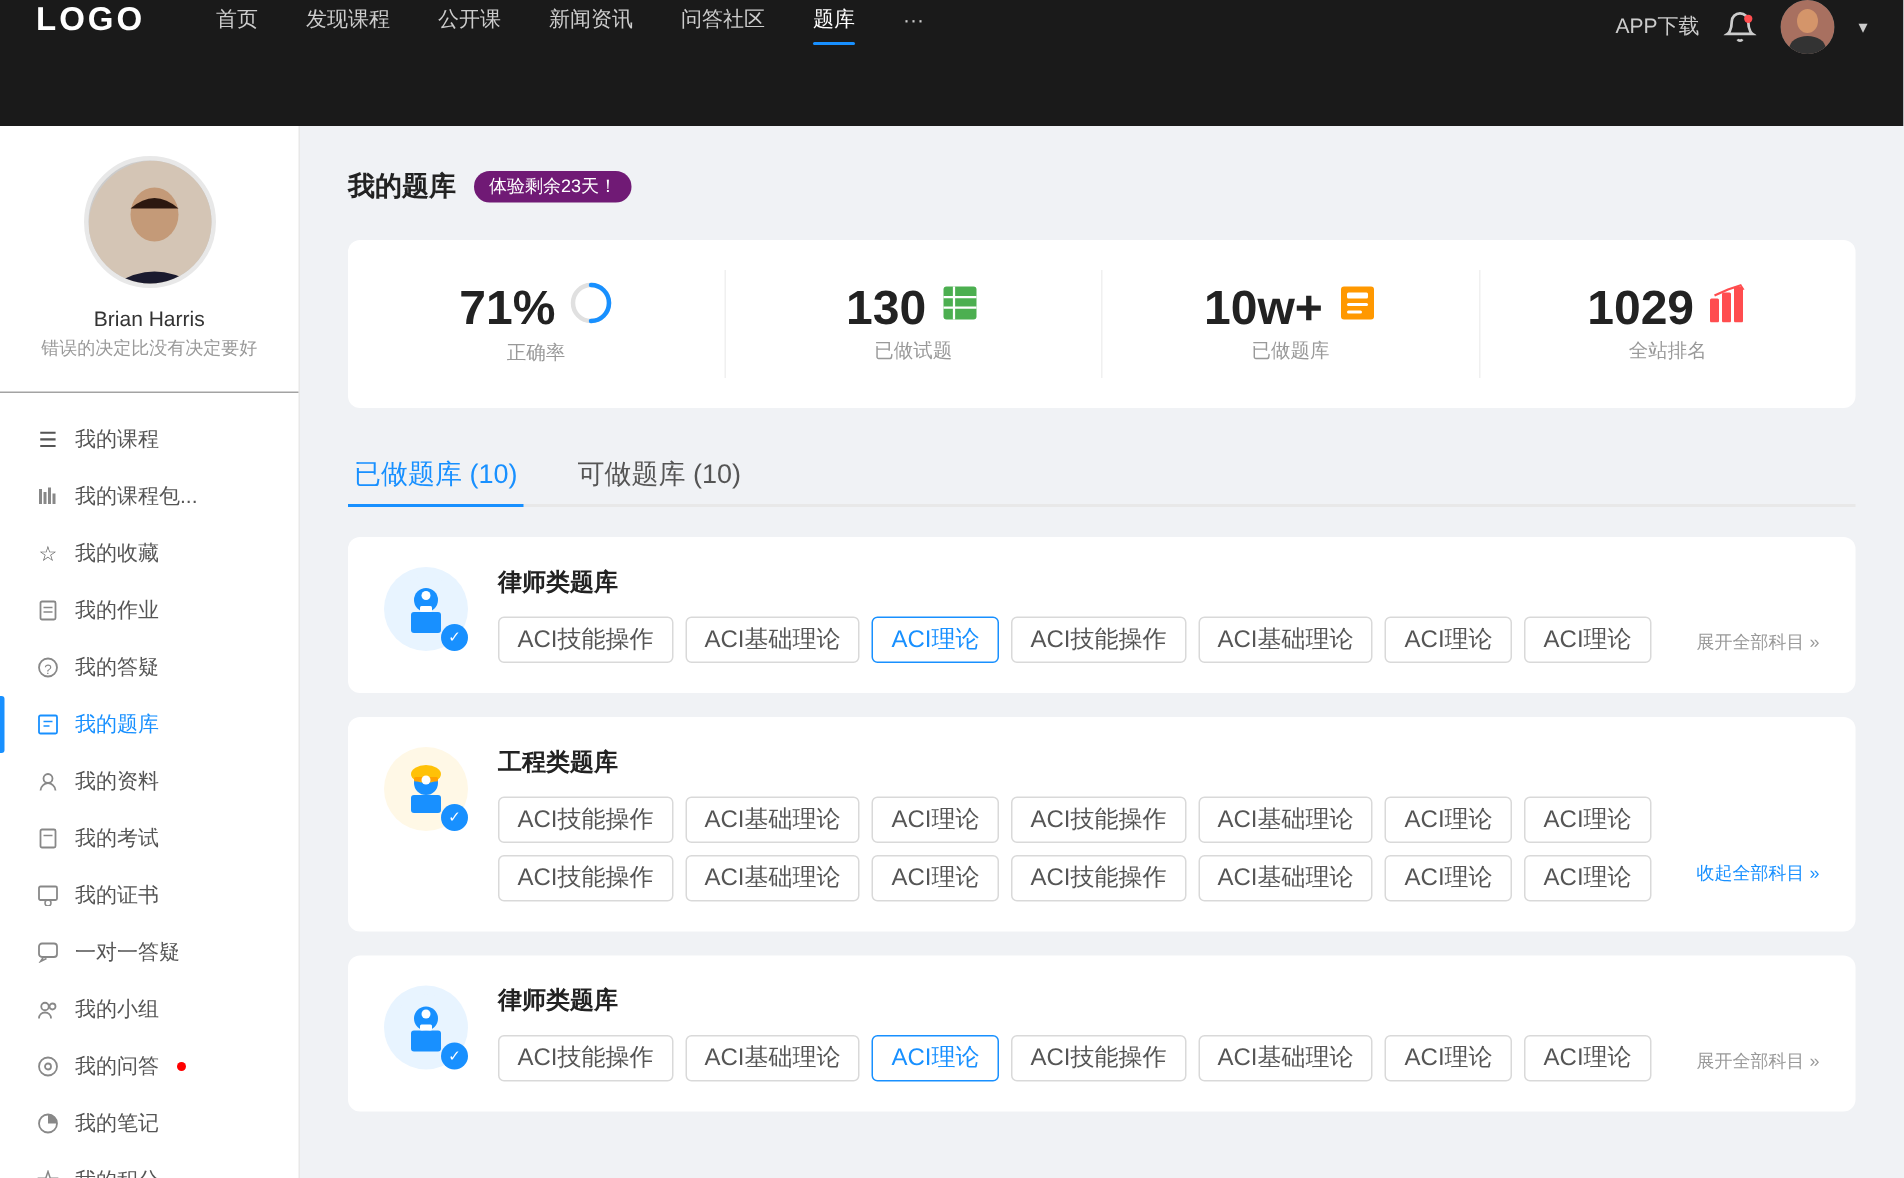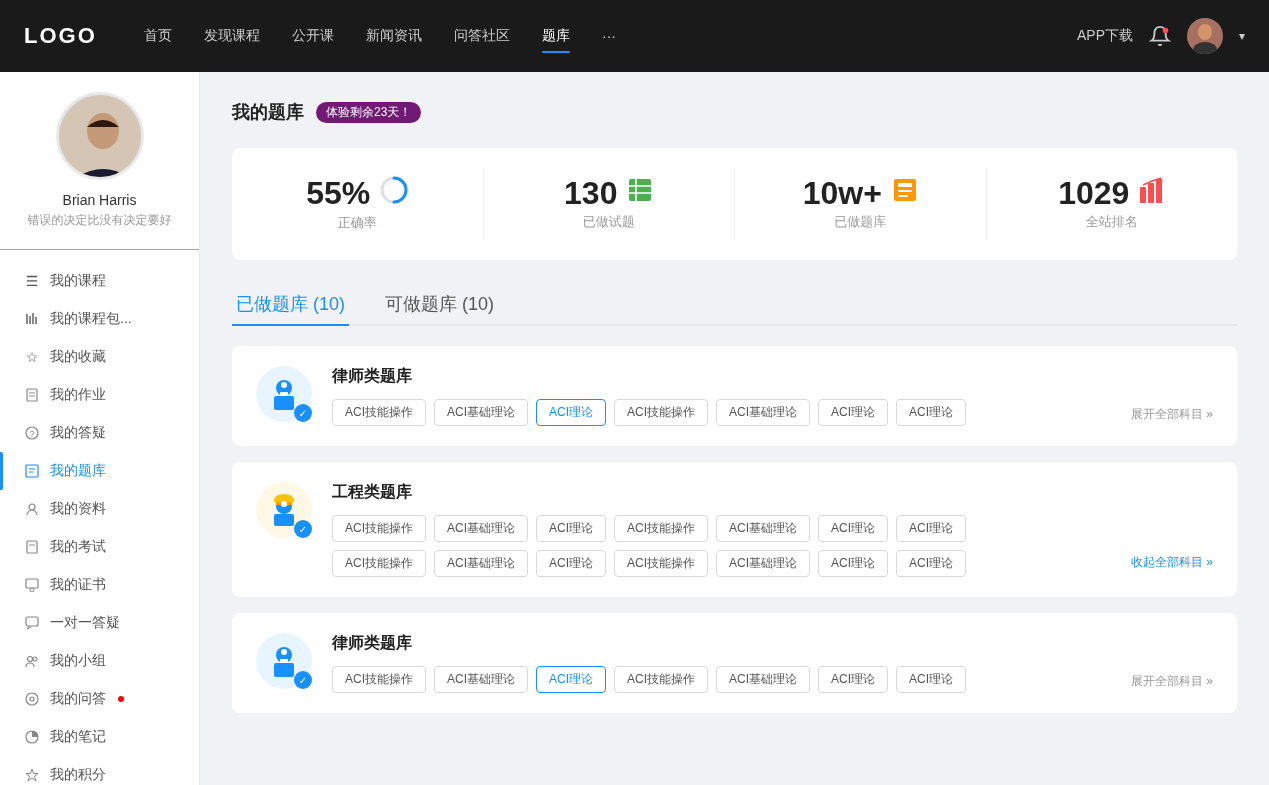--- a/index.html
+++ b/index.html
@@ -1,23 +1,23 @@
 <!DOCTYPE html>
 <html><head>
   <meta charset="utf-8">
   <style>
     * { box-sizing: border-box; margin: 0; padding: 0; }
     body { font-family: "PingFang SC", "Microsoft YaHei", sans-serif; background: #f0f2f5; min-height: 785px; }
 
     
     .topnav {
       background: #1a1a1a;
-      height: 72px;
-      display: flex;
-      align-items: center;
+      height: 84px;
+      display: flex;
+      align-items: flex-start;
       padding: 0 24px;
       color: #fff;
       gap: 0;
     }
     .topnav-logo {
       font-size: 22px;
       font-weight: bold;
       color: #fff;
       letter-spacing: 2px;
       margin-right: 40px;
@@ -290,21 +290,21 @@
       color: #222;
       margin-bottom: 12px;
     }
     .qbank-tags {
       display: flex;
       flex-wrap: wrap;
       gap: 8px;
       align-items: center;
     }
     .qbank-tag {
-      font-size: 12px;
+      font-size: 16px;
       padding: 4px 12px;
       border-radius: 4px;
       border: 1px solid #d9d9d9;
       color: #555;
       cursor: pointer;
       background: #fff;
     }
     .qbank-tag.active {
       border-color: #1890ff;
       color: #1890ff;
@@ -510,21 +510,21 @@
 
     <div class="page-header">
       <h1 class="page-title">我的题库</h1>
       <span class="trial-badge">体验剩余23天！</span>
     </div>
 
     <div class="stats-row">
 
       <div class="stat-item">
         <div class="stat-main">
-          <span class="stat-number">55%</span>
+          <span class="stat-number">71%</span>
           <span class="stat-icon">
             <svg width="28" height="28" viewBox="0 0 28 28">
               <circle cx="14" cy="14" r="12" fill="none" stroke="#e0e0e0" stroke-width="3"></circle>
               <path d="M14 2 A12 12 0 0 1 14 26" fill="none" stroke="#1890ff" stroke-width="3" stroke-linecap="round"></path>
             </svg>
           </span>
         </div>
         <div class="stat-label">正确率</div>
       </div>
 

